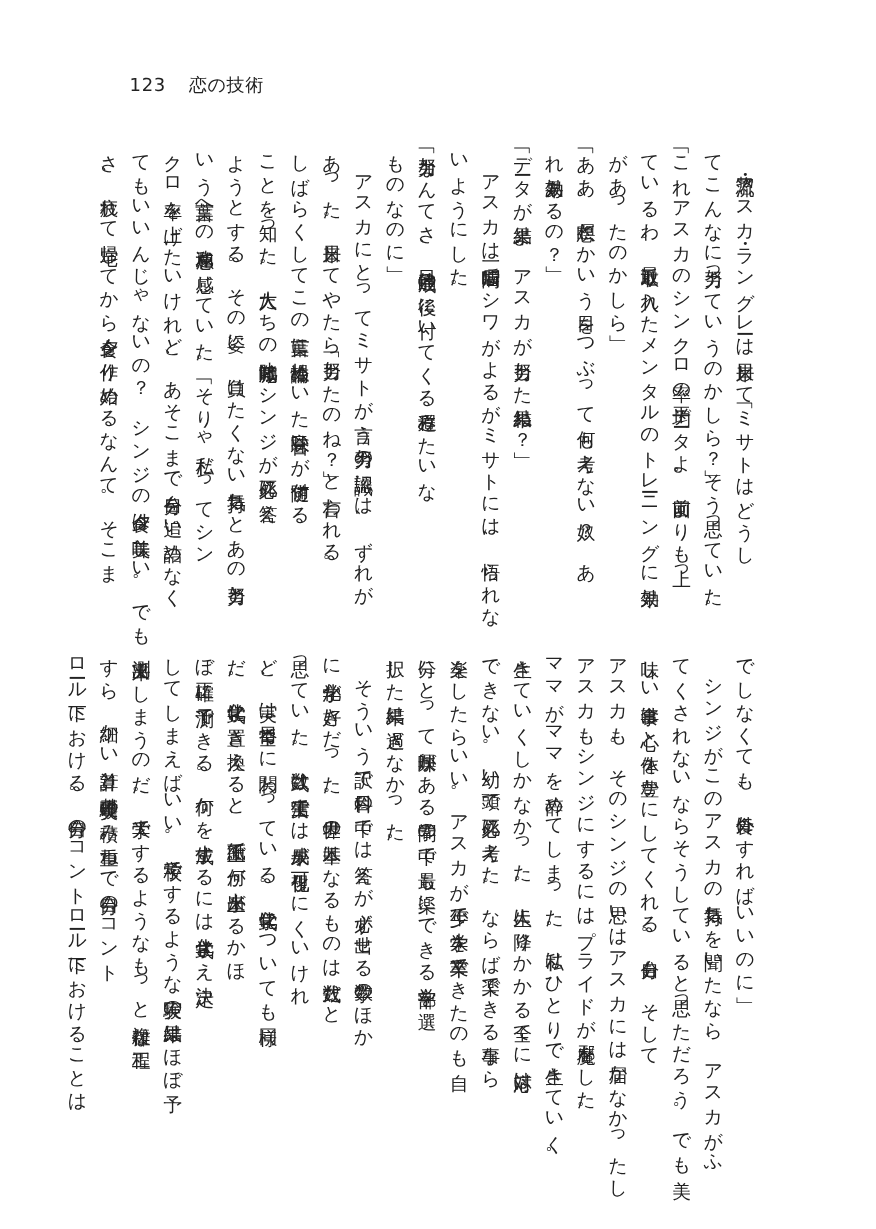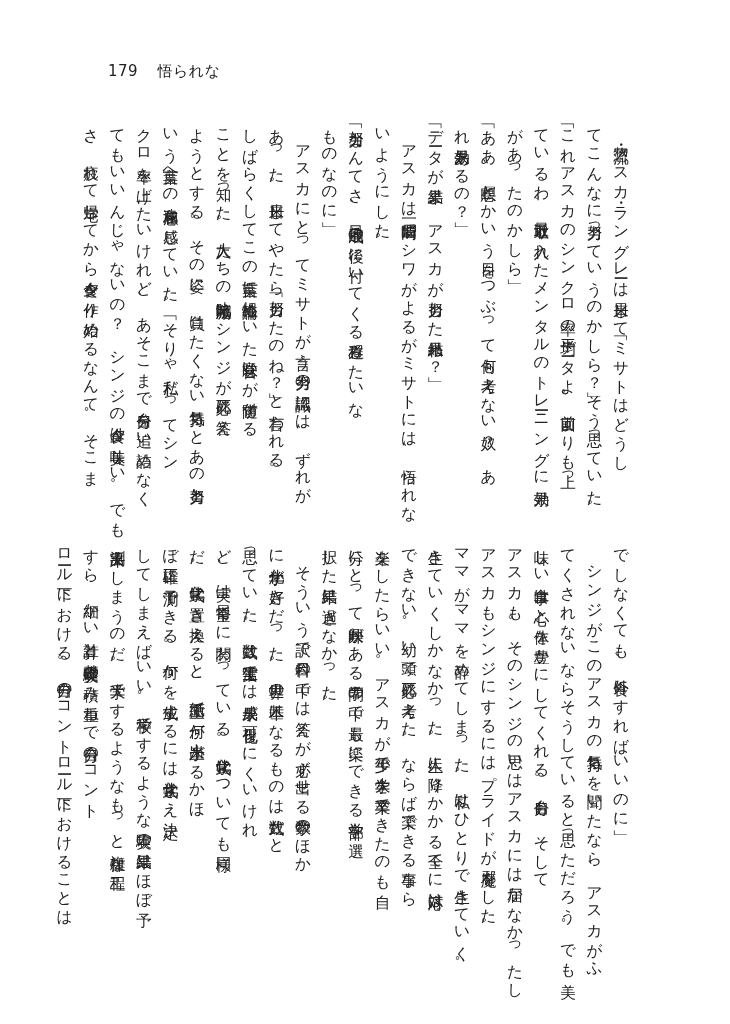--- a/index.html
+++ b/index.html
@@ -50,22 +50,22 @@
     }
     .line {
       display: block;
       white-space: nowrap;
     }
   </style>
 </head>
 <body>
 
 <div class="running-header">
-  <span class="page-number">179</span>
-  <span class="chapter-title">悟られな</span>
+  <span class="page-number">123</span>
+  <span class="chapter-title">恋の技術</span>
 </div>
 
 <div class="text-block upper">
   <span class="line">　惣流・アスカ・ラングレーは来日して「ミサトはどうし</span>
   <span class="line">てこんなに努力っていうのかしら？」そう思っていた。</span>
   <span class="line">「これアスカのシンクロ率の平均データよ。前回よりも上っ</span>
   <span class="line">ているわ。最近取り入れたメンタルのトレーニングに効果</span>
   <span class="line">があったのかしら」</span>
   <span class="line">「ああ、瞑想とかいう目をつぶって何も考えない奴？　あ</span>
   <span class="line">れ効果あるの？」</span>

